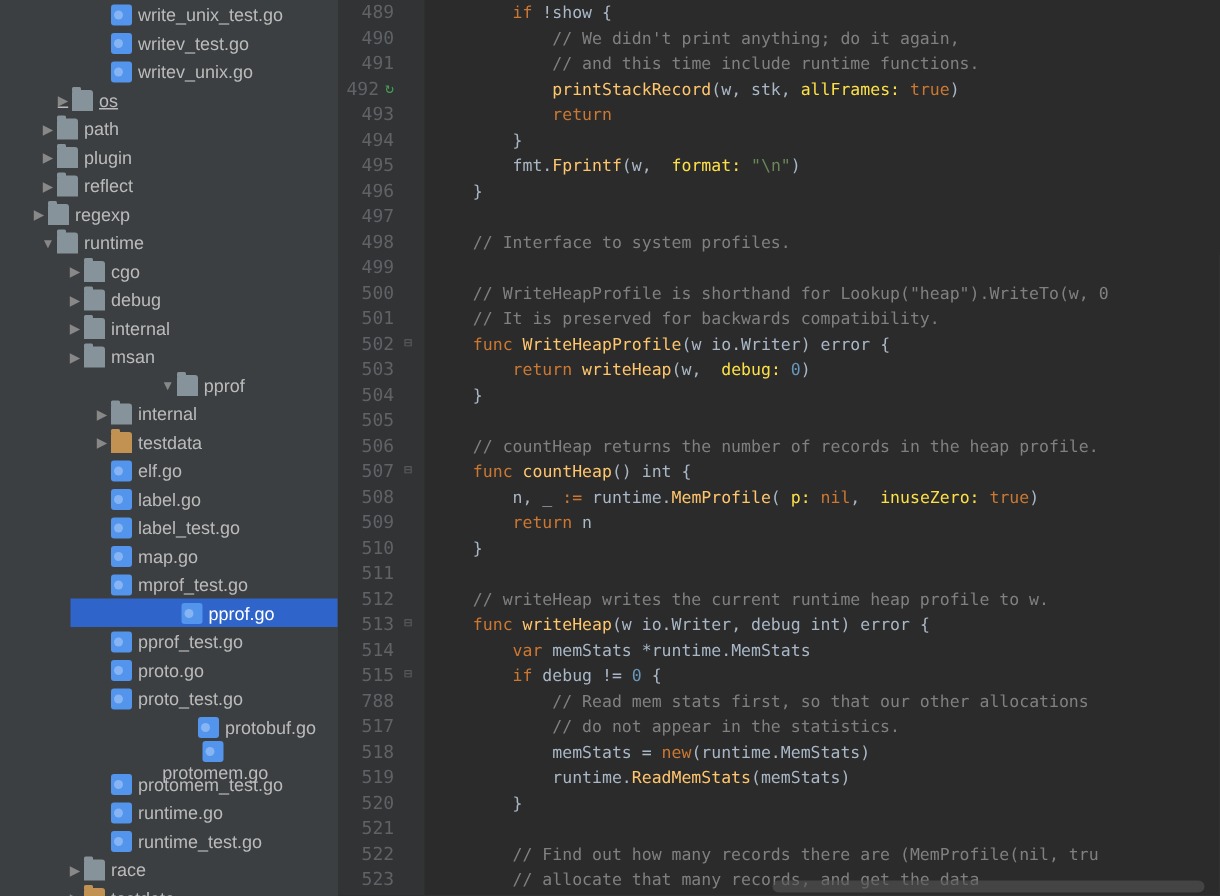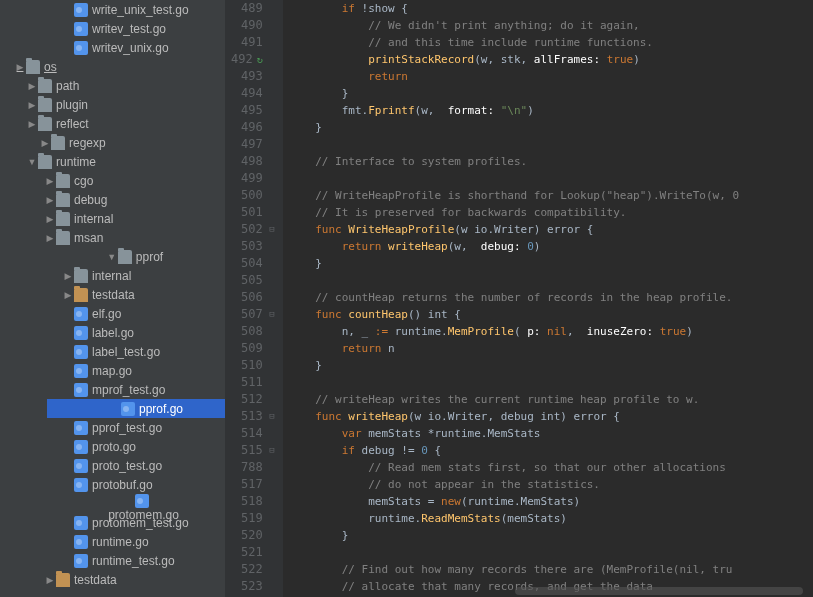--- a/index.html
+++ b/index.html
@@ -24,21 +24,21 @@
 .gutter-line { height:17px; display:flex; align-items:center; justify-content:flex-end; gap:4px; }
 .fold-mark { color:#606366; font-size:9px; width:8px; display:inline-block;}
 .circ { color:#499c54; font-size:10px;}
 .code { flex:1; line-height:17px; font-size:11px; overflow-x:hidden; padding-left:6px; white-space:pre; }
 .code-line { height:17px; }
 .cmt { color:#808080; }
 .kw { color:#cc7832; }
 .fn { color:#ffc66d; }
 .str { color:#6a8759; }
 .num { color:#6897bb; }
-.par { color:#ffffff; font-style:normal;}
+.par { color:#fde047; font-style:normal;}
 .ty { color:#a9b7c6; }
 .bool { color:#cc7832; }
 .scrollbar-h { position:absolute; bottom:2px; left:290px; right:10px; height:8px; background:#555;border-radius:4px; opacity:.6;}
 </style>
 </head>
 <body>
 
 <div class="app">
   <div class="sidebar" id="tree">
       <div class="tree-item" style="padding-left: 62px;">
@@ -49,41 +49,41 @@
       <div class="tree-item" style="padding-left: 62px;">
         <span class="arrow none"></span>
         <span class="ficon gofile"></span>
         <span>writev_test.go</span>
       </div>
       <div class="tree-item" style="padding-left: 62px;">
         <span class="arrow none"></span>
         <span class="ficon gofile"></span>
         <span>writev_unix.go</span>
       </div>
-      <div class="tree-item" style="padding-left: 14px; text-decoration: underline;">
+      <div class="tree-item" style="padding-left: 36px; text-decoration: underline;">
         <span class="arrow closed"></span>
         <span class="ficon folder"></span>
         <span>os</span>
       </div>
       <div class="tree-item" style="padding-left: 26px;">
         <span class="arrow closed"></span>
         <span class="ficon folder"></span>
         <span>path</span>
       </div>
       <div class="tree-item" style="padding-left: 26px;">
         <span class="arrow closed"></span>
         <span class="ficon folder"></span>
         <span>plugin</span>
       </div>
       <div class="tree-item" style="padding-left: 26px;">
         <span class="arrow closed"></span>
         <span class="ficon folder"></span>
         <span>reflect</span>
       </div>
-      <div class="tree-item" style="padding-left: 39px;">
+      <div class="tree-item" style="padding-left: 20px;">
         <span class="arrow closed"></span>
         <span class="ficon folder"></span>
         <span>regexp</span>
       </div>
       <div class="tree-item" style="padding-left: 26px;">
         <span class="arrow open"></span>
         <span class="ficon folder"></span>
         <span>runtime</span>
       </div>
       <div class="tree-item" style="padding-left: 44px;">
@@ -159,21 +159,21 @@
       <div class="tree-item" style="padding-left: 62px;">
         <span class="arrow none"></span>
         <span class="ficon gofile"></span>
         <span>proto.go</span>
       </div>
       <div class="tree-item" style="padding-left: 62px;">
         <span class="arrow none"></span>
         <span class="ficon gofile"></span>
         <span>proto_test.go</span>
       </div>
-      <div class="tree-item" style="padding-left: 62px;">
+      <div class="tree-item" style="padding-left: 80px; margin-left: 40px;">
         <span class="arrow none"></span>
         <span class="ficon gofile"></span>
         <span>protobuf.go</span>
       </div>
       <div class="tree-item" style="padding-left: 62px; flex-direction: column;">
         <span class="arrow none"></span>
         <span class="ficon gofile"></span>
         <span>protomem.go</span>
       </div>
       <div class="tree-item" style="padding-left: 62px;">
@@ -183,20 +183,25 @@
       </div>
       <div class="tree-item" style="padding-left: 62px;">
         <span class="arrow none"></span>
         <span class="ficon gofile"></span>
         <span>runtime.go</span>
       </div>
       <div class="tree-item" style="padding-left: 62px;">
         <span class="arrow none"></span>
         <span class="ficon gofile"></span>
         <span>runtime_test.go</span>
+      </div>
+      <div class="tree-item" style="padding-left: 44px;">
+        <span class="arrow closed"></span>
+        <span class="ficon folder"></span>
+        <span>race</span>
       </div>
       <div class="tree-item" style="padding-left: 44px;">
         <span class="arrow closed"></span>
         <span class="ficon folder-open"></span>
         <span>testdata</span>
       </div>
     </div>
   <div class="editor">
     <div class="gutter" id="gutter">
         <div class="gutter-line">

